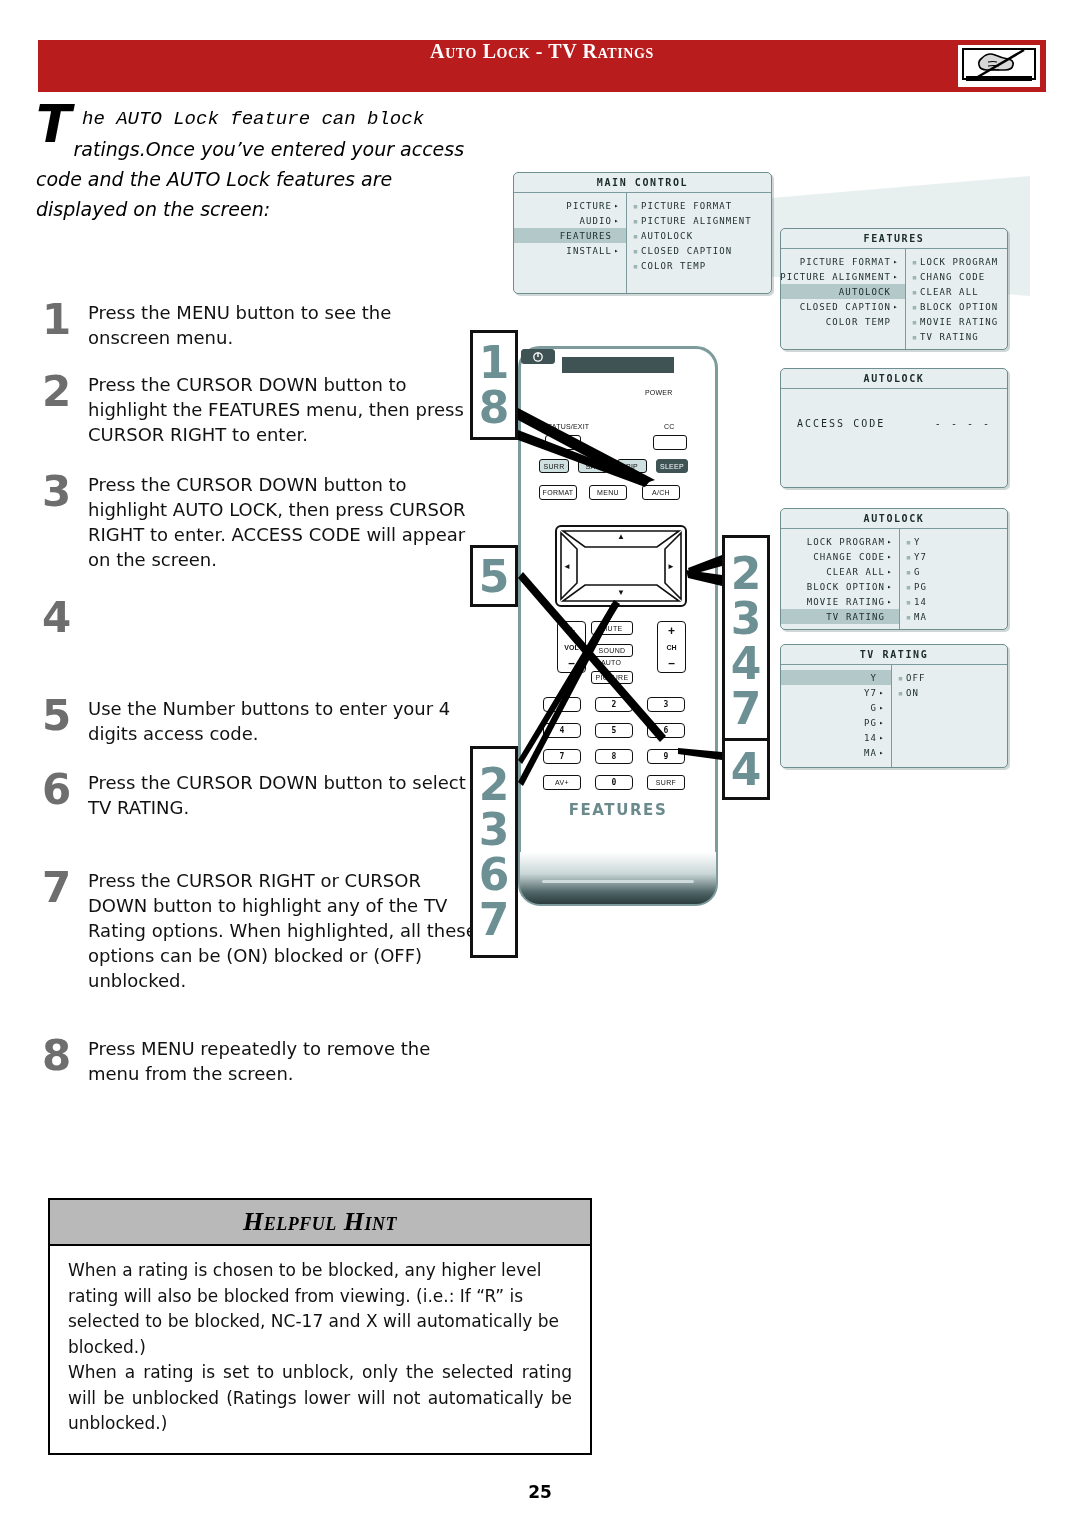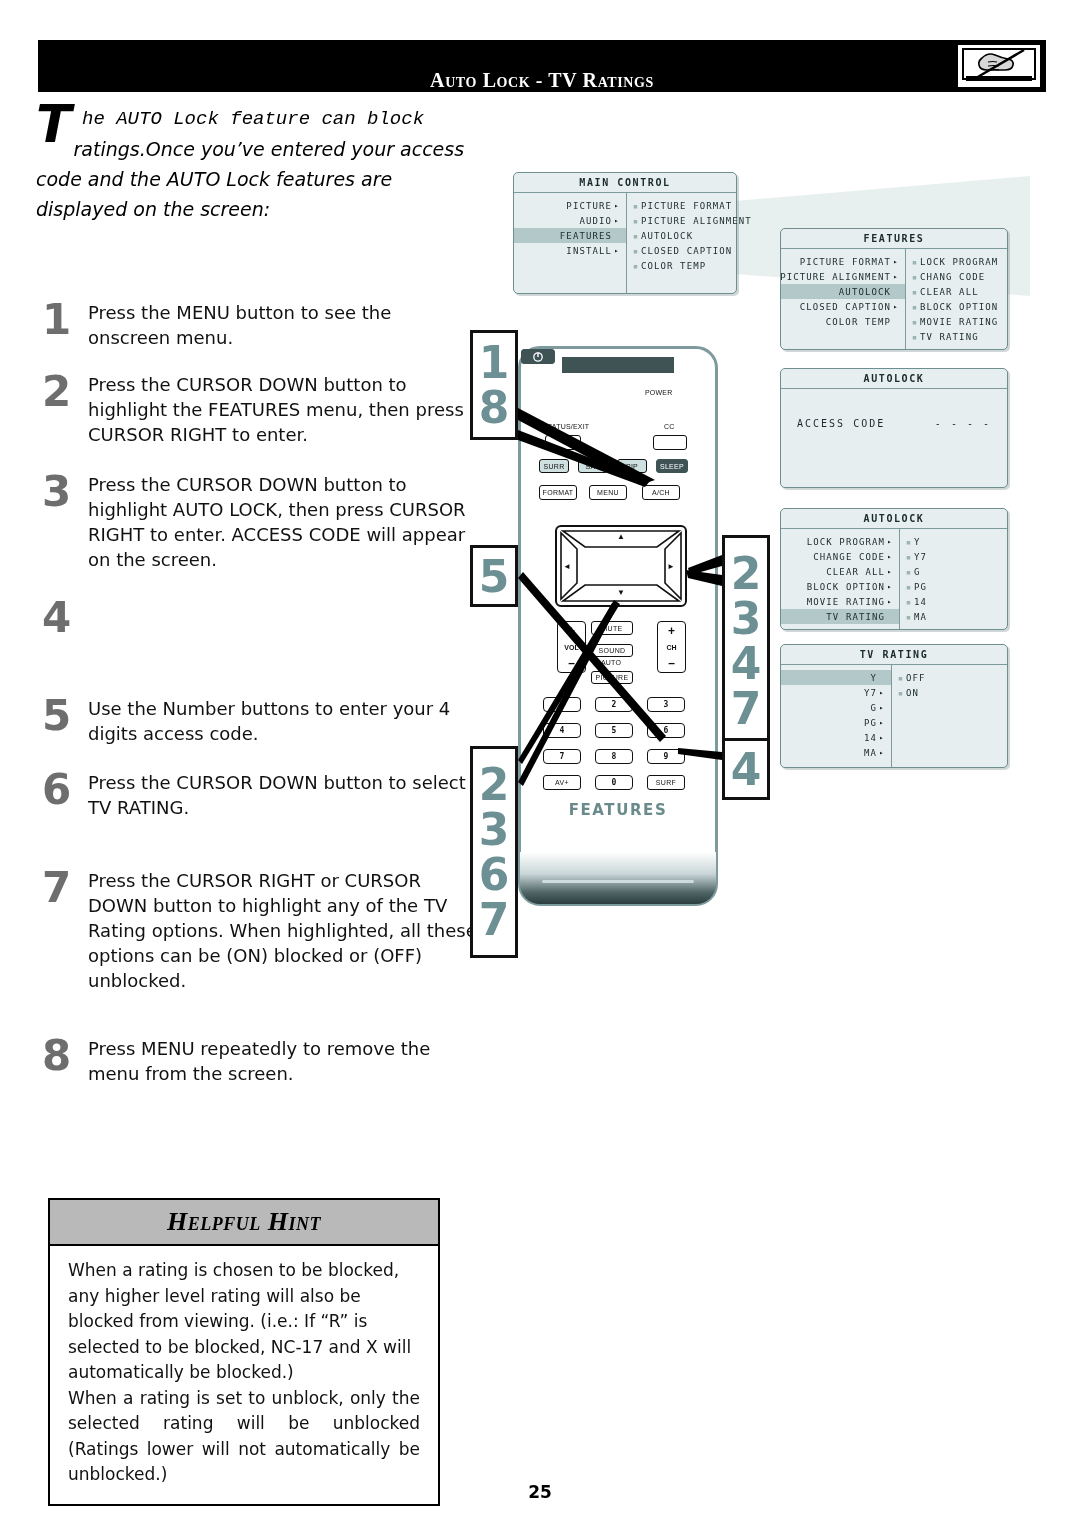--- a/index.html
+++ b/index.html
@@ -8,21 +8,21 @@
     width:1080px; height:1532px; position:relative;
     background:#ffffff;
     font-family:"Liberation Sans", sans-serif;
     color:#000;
     overflow:hidden;
   }
 
   
   #header-bar{
     position:absolute; left:38px; top:40px; width:1008px; height:52px;
-    background:#000000; display:flex; align-items:flex-end; justify-content:center;
+    background:#b91c1c; display:flex; align-items:flex-start; justify-content:center;
   }
   #header-title{
     color:#fff; font-size:20px; letter-spacing:.6px;
     font-family:"Liberation Serif", serif; font-weight:bold;
     font-variant:small-caps;
   }
   #header-icon{
     position:absolute; right:6px; top:5px; width:82px; height:42px;
     background:#fff; border:2px solid #fff;
     display:flex; align-items:center; justify-content:center;
@@ -146,40 +146,40 @@
   .mi{
     display:flex; align-items:center; height:15px; font-size:9px; letter-spacing:1.1px;
     color:#1a2a2b; padding:0 4px; white-space:nowrap;
   }
   .mi.right{ justify-content:flex-end; }
   .mi.hl{ background:#b3c8c9; }
   .mi .lbl{ flex:0 0 auto; }
   .mi .arw{ flex:0 0 10px; text-align:center; font-size:7px; color:#1a2a2b; }
   .mi .bullet{ flex:0 0 10px; text-align:center; font-size:9px; color:#9db4b5; }
 
-  #osd-main-control{ left:513px; top:172px; width:224px; height:122px; }
+  #osd-main-control{ left:513px; top:172px; width:259px; height:122px; }
   #osd-main-control .col-l{ width:112px; }
   #osd-features{ left:780px; top:228px; width:228px; height:122px; }
   #osd-features .col-l{ width:124px; }
   #osd-autolock-access{ left:780px; top:368px; width:228px; height:120px; }
   #osd-autolock{ left:780px; top:508px; width:228px; height:122px; }
   #osd-autolock .col-l{ width:118px; }
   #osd-tvrating{ left:780px; top:644px; width:228px; height:124px; }
   #osd-tvrating .col-l{ width:110px; }
   #access-row{
     display:flex; align-items:center; justify-content:space-between;
     padding:0 16px; height:16px; margin-top:26px;
     font-size:10px; letter-spacing:2px; color:#1a2a2b;
   }
 
   
   #ray{ position:absolute; left:700px; top:176px; z-index:1; }
 
   
-  #hint-box{ position:absolute; left:48px; top:1198px; width:392px; border:2px solid #000; background:#fff; }
+  #hint-box{ position:absolute; left:48px; top:1198px; width:544px; border:2px solid #000; background:#fff; }
   #hint-head{
     height:46px; background:#b9b9b9; border-bottom:2px solid #000;
     display:flex; align-items:center; justify-content:center;
   }
   #hint-head-title{
     font-family:"Liberation Serif", serif; font-style:italic; font-weight:bold;
     font-size:26px; letter-spacing:.5px; font-variant:small-caps; color:#000;
   }
   #hint-body{
     padding:12px 18px 16px 18px; font-size:17px; line-height:25.5px;

